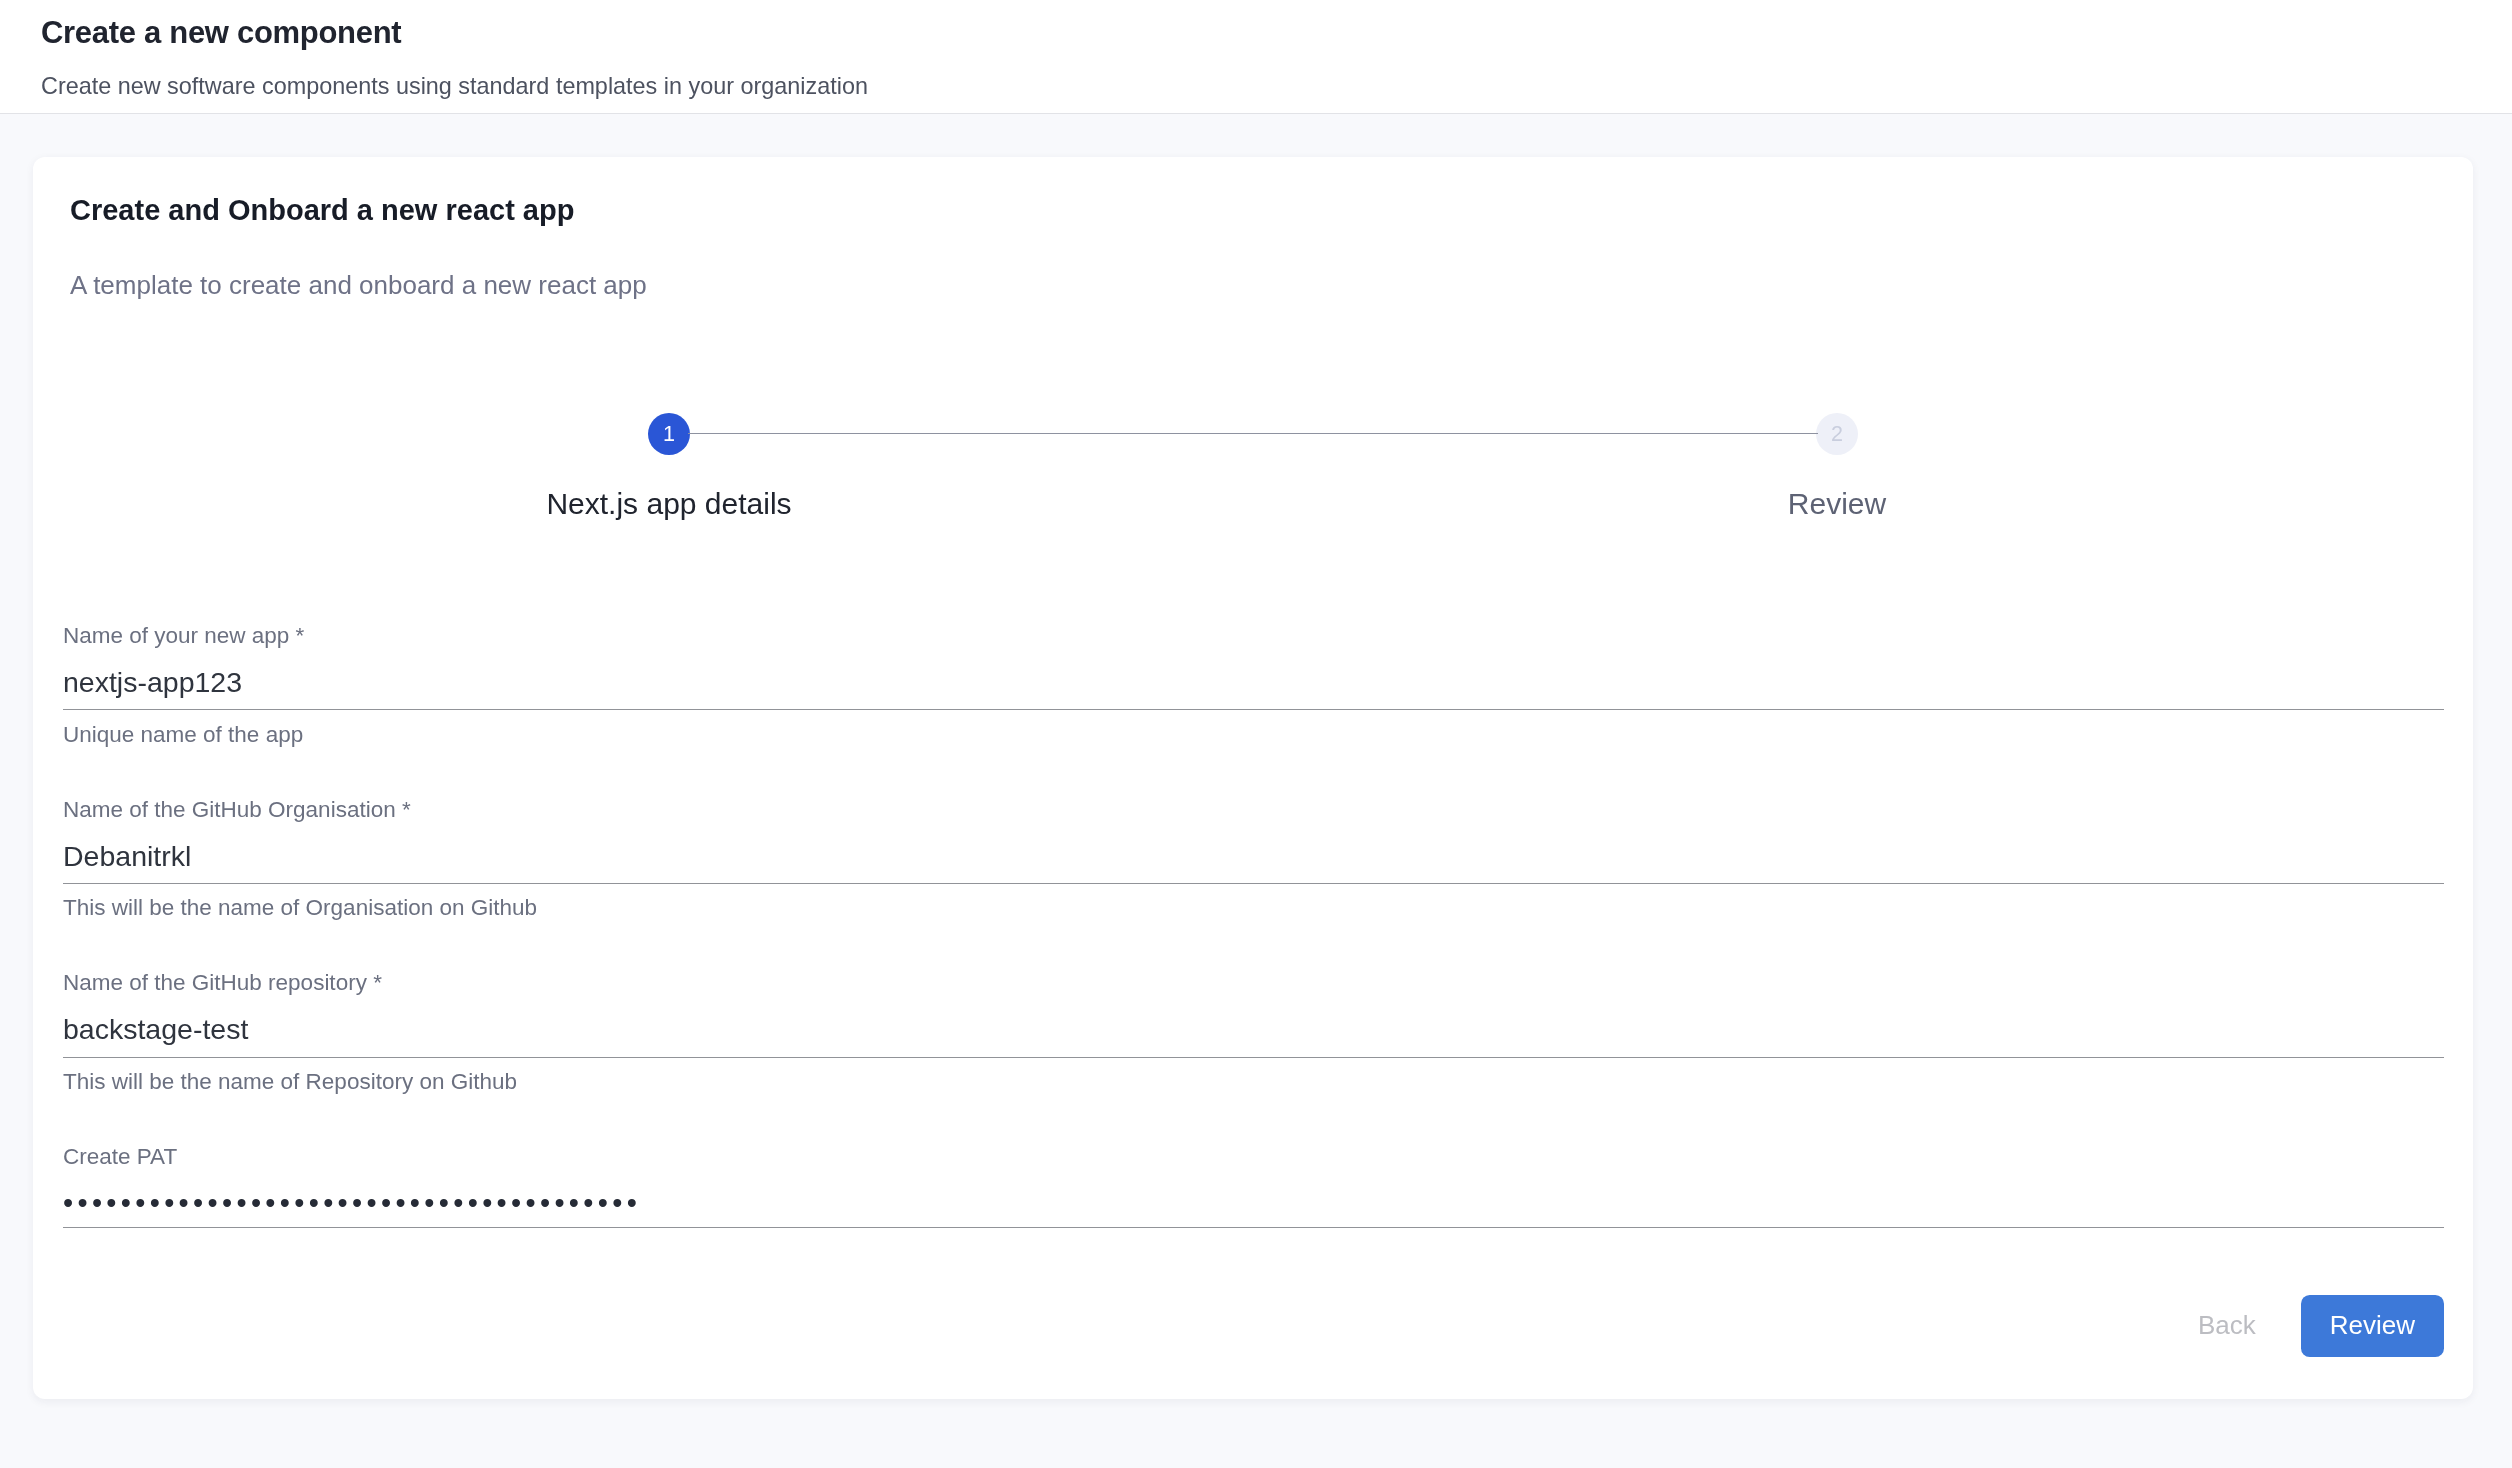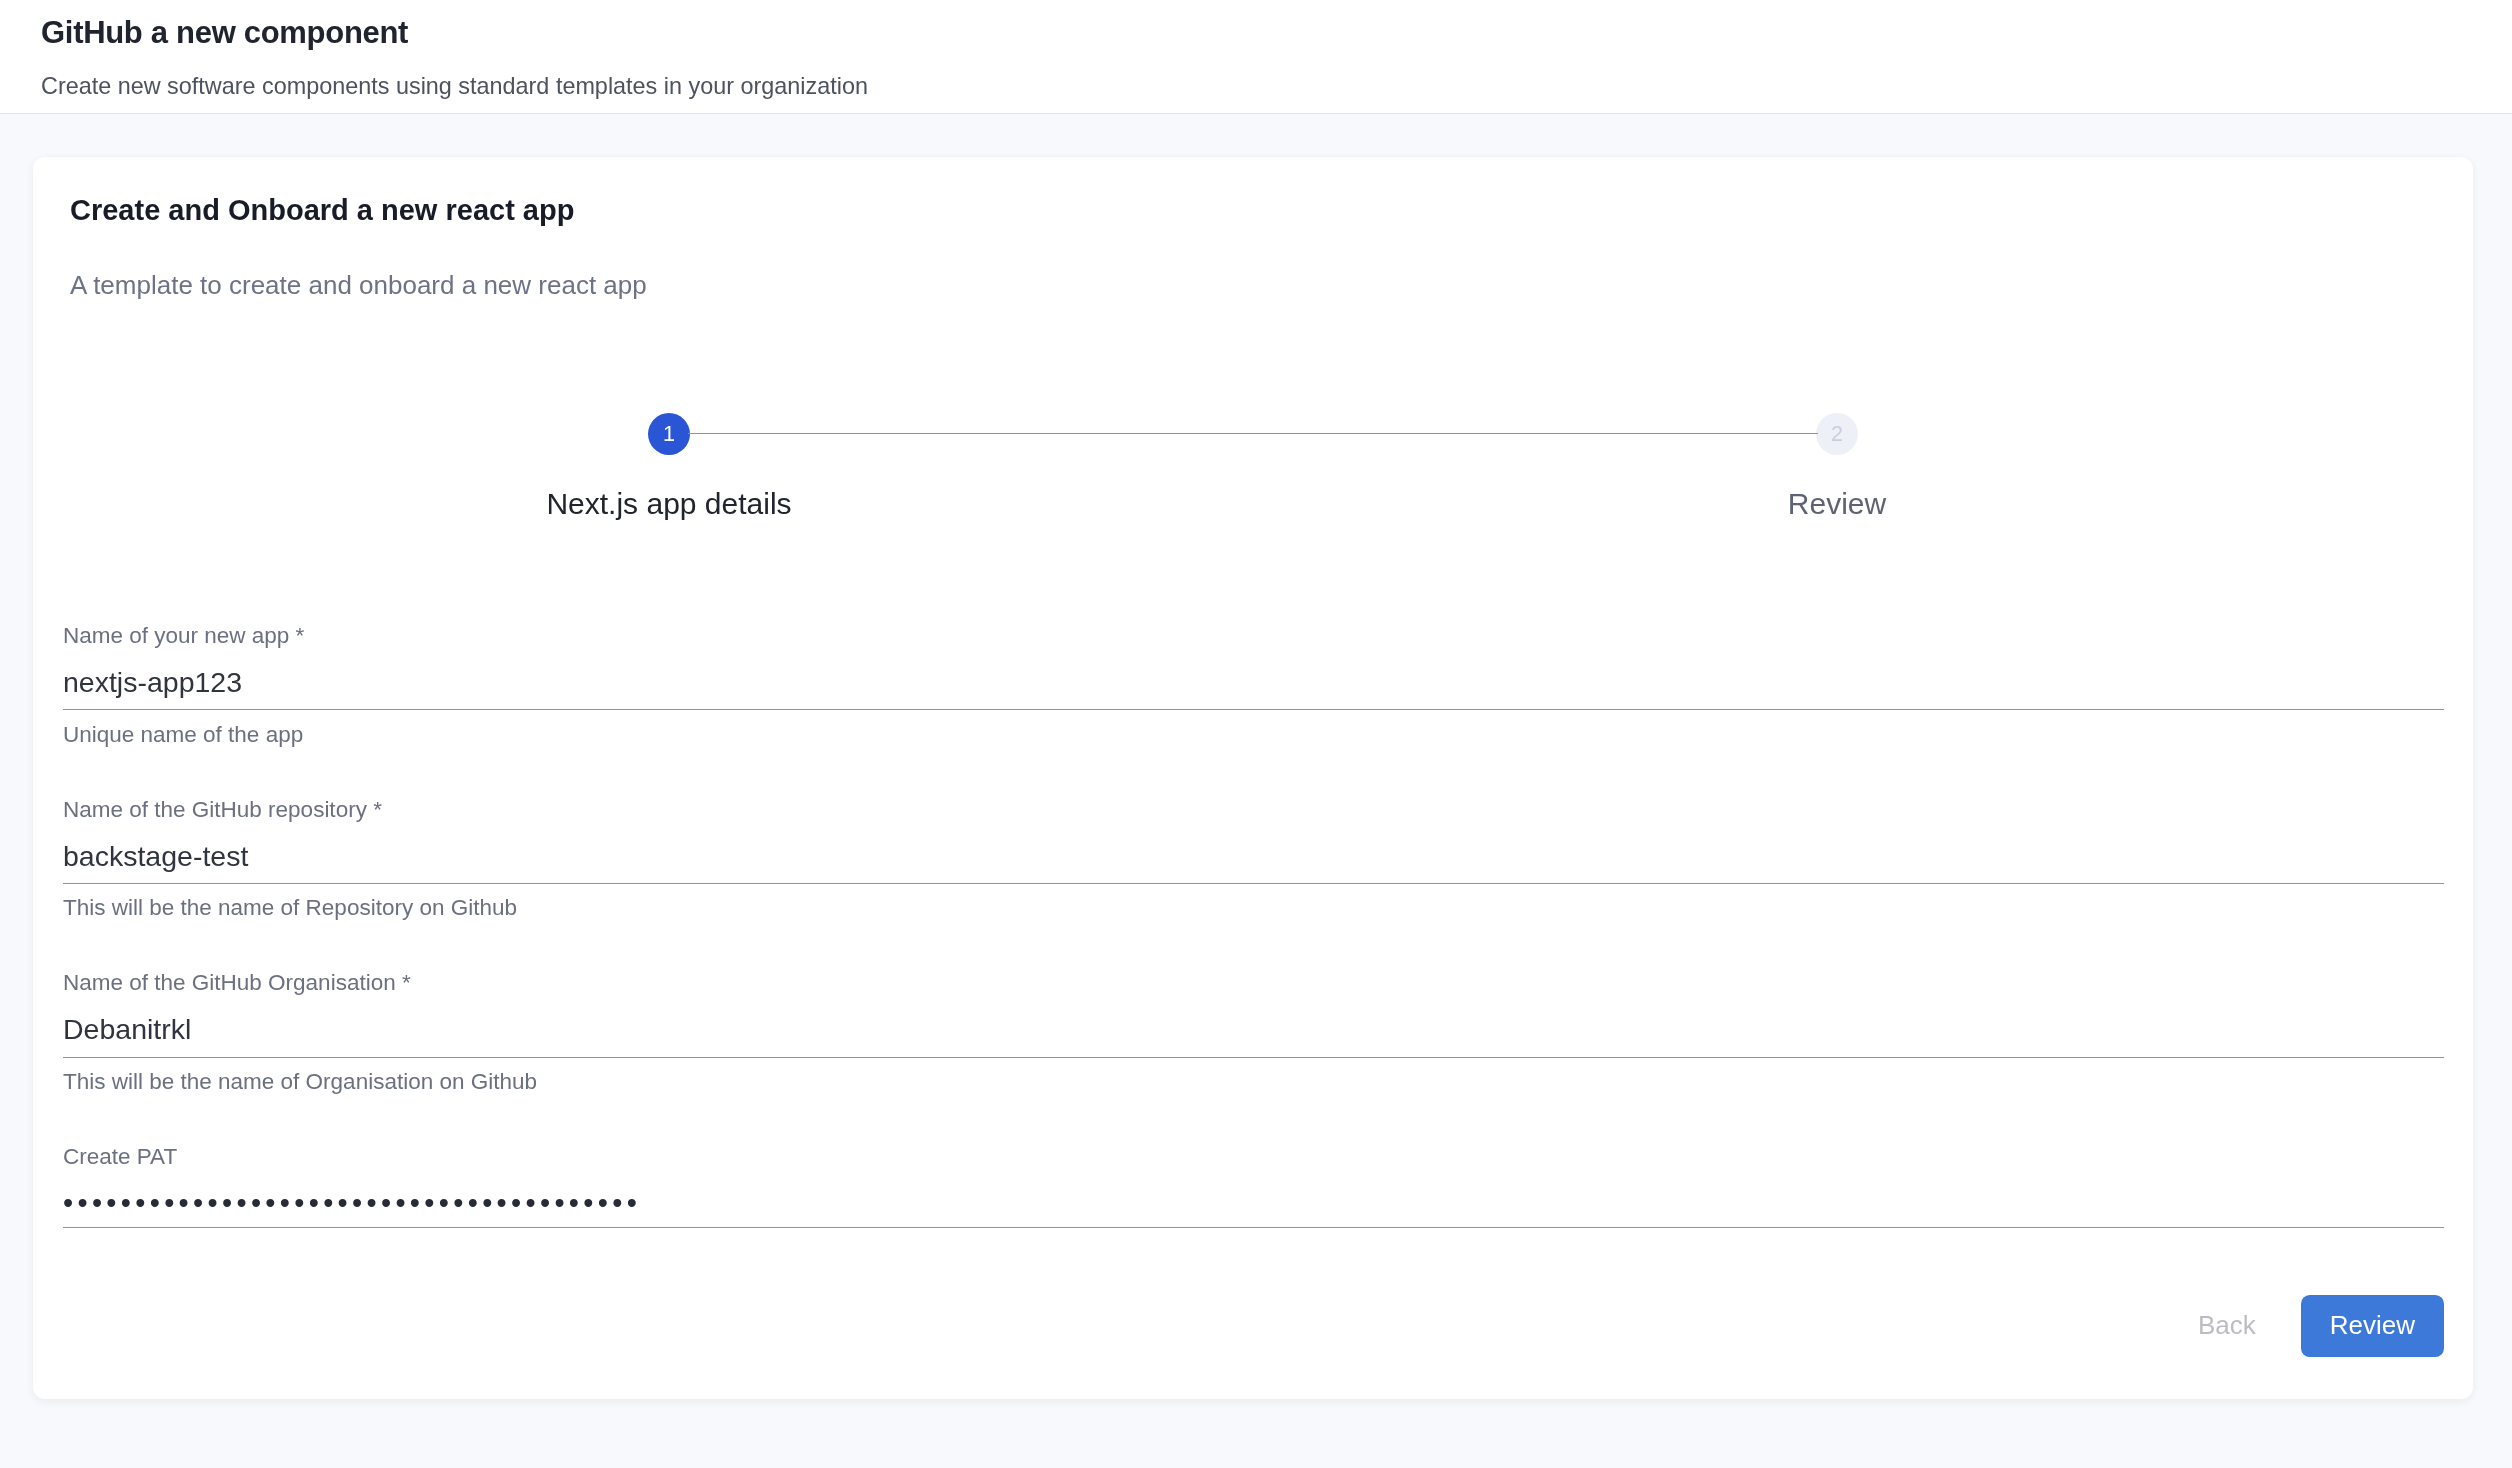--- a/index.html
+++ b/index.html
@@ -172,21 +172,21 @@
     color: #ffffff;
     padding: 0 29px;
   }
 </style>
 </head>
 <body>
 
 <div class="page">
 
   <div class="header">
-    <h1>GitHub a new component</h1>
+    <h1>Create a new component</h1>
     <div class="subtitle">Create new software components using standard templates in your organization</div>
   </div>
 
   <div class="main">
     <div class="card">
 
       <h2 class="card-title">Create and Onboard a new react app</h2>
       <div class="card-subtitle">A template to create and onboard a new react app</div>
 
       <div class="stepper">
@@ -203,29 +203,29 @@
 
       <div class="form">
 
         <div class="field">
           <label class="field-label">Name of your new app *</label>
           <input class="field-input" type="text" value="nextjs-app123" style="">
           <div class="field-helper">Unique name of the app</div>
         </div>
 
         <div class="field">
+          <label class="field-label">Name of the GitHub Organisation *</label>
+          <input class="field-input" type="text" value="Debanitrkl" style="">
+          <div class="field-helper">This will be the name of Organisation on Github</div>
+        </div>
+
+        <div class="field">
           <label class="field-label">Name of the GitHub repository *</label>
           <input class="field-input" type="text" value="backstage-test" style="">
           <div class="field-helper">This will be the name of Repository on Github</div>
-        </div>
-
-        <div class="field">
-          <label class="field-label">Name of the GitHub Organisation *</label>
-          <input class="field-input" type="text" value="Debanitrkl" style="">
-          <div class="field-helper">This will be the name of Organisation on Github</div>
         </div>
 
         <div class="field">
           <label class="field-label">Create PAT</label>
           <input class="field-input password" type="text" value="••••••••••••••••••••••••••••••••••••••••" style="">
 
         </div>
 
       </div>
 

